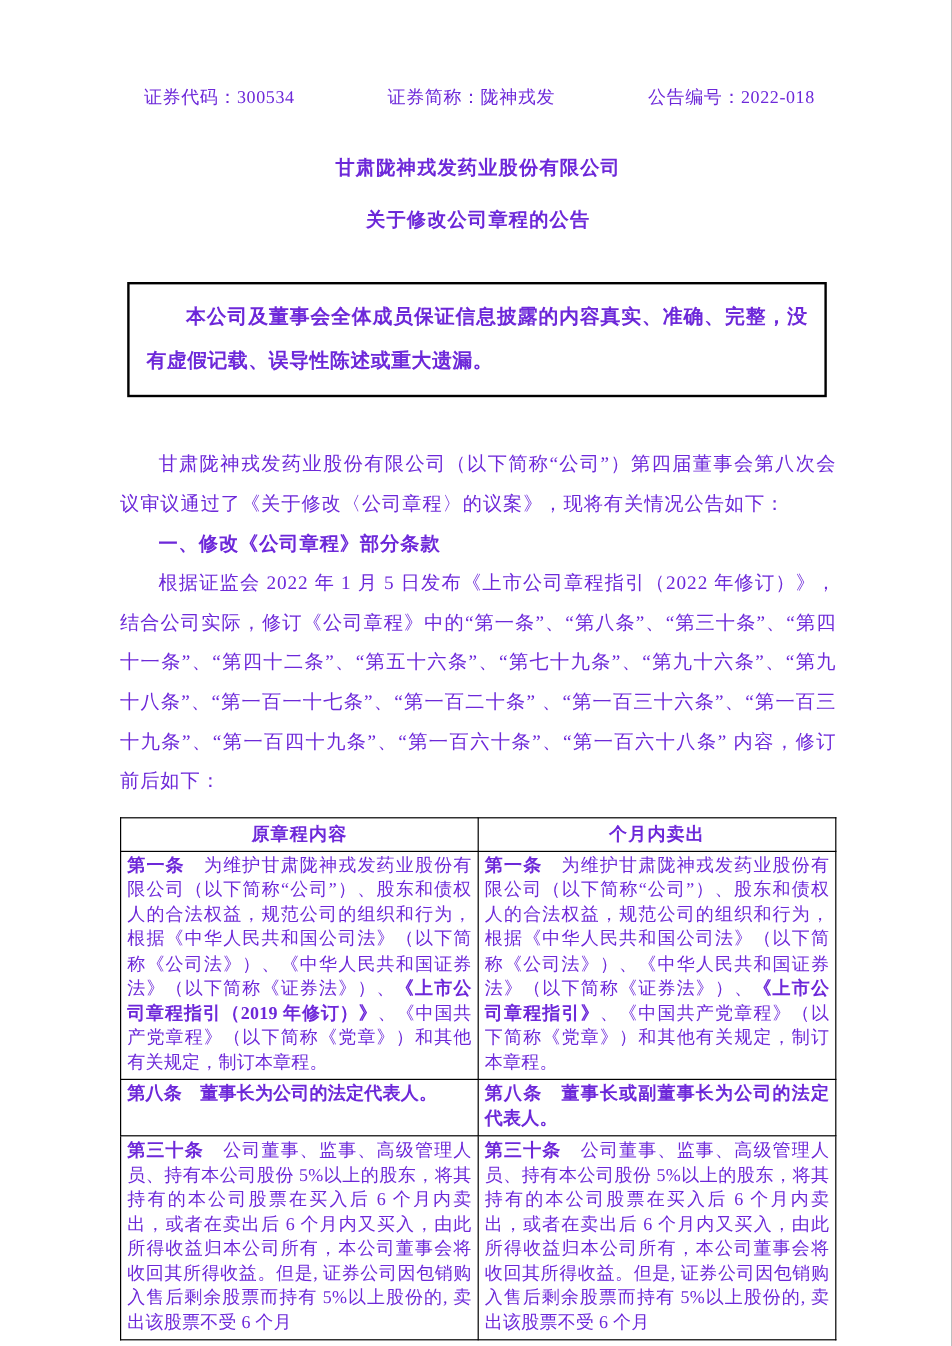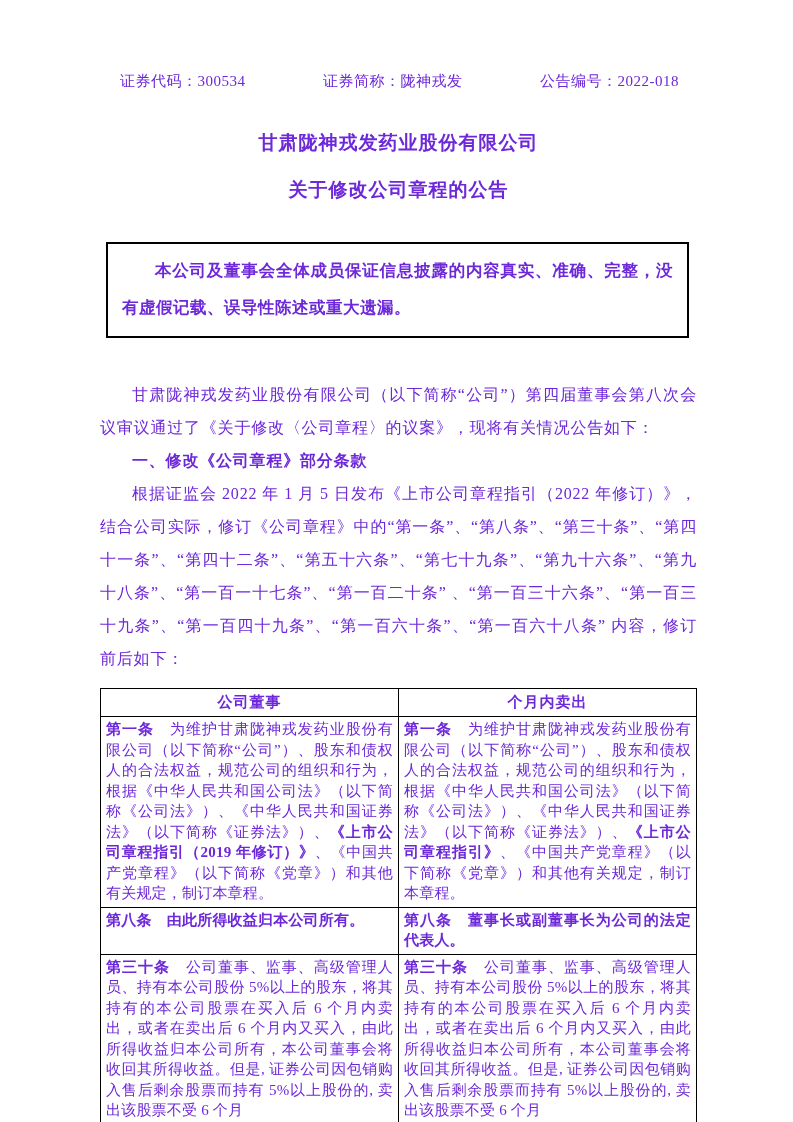--- a/index.html
+++ b/index.html
@@ -18,21 +18,21 @@
   .codes-row {
     display: flex;
     justify-content: space-between;
     font-size: 15px;
     letter-spacing: 0.5px;
     padding: 0 18px 0 20px;
     margin-bottom: 40px;
   }
   .title {
     text-align: center;
-    font-size: 19px;
+    font-size: 16px;
     font-weight: bold;
     letter-spacing: 1px;
     margin: 0 0 24px 0;
     line-height: 1.3;
   }
   .title.first { margin-top: 6px; margin-bottom: 22px; }
   .disclaimer {
     border: 2px solid #000;
     margin: 40px 8px 0 6px;
     padding: 8px 14px 10px 14px;
@@ -113,31 +113,31 @@
 
   <p class="para intro">甘肃陇神戎发药业股份有限公司（以下简称“公司”）第四届董事会第八次会议审议通过了《关于修改〈公司章程〉的议案》，现将有关情况公告如下：</p>
 
   <p class="section-heading">一、修改《公司章程》部分条款</p>
 
   <p class="para">根据证监会 2022 年 1 月 5 日发布《上市公司章程指引（2022 年修订）》，结合公司实际，修订《公司章程》中的“第一条”、“第八条”、“第三十条”、“第四十一条”、“第四十二条”、“第五十六条”、“第七十九条”、“第九十六条”、“第九十八条”、“第一百一十七条”、“第一百二十条” 、“第一百三十六条”、“第一百三十九条”、“第一百四十九条”、“第一百六十条”、“第一百六十八条” 内容，修订前后如下：</p>
 
   <table class="amend">
     <thead>
       <tr>
-        <th>公司董事</th>
+        <th>原章程内容</th>
         <th>个月内卖出</th>
       </tr>
     </thead>
     <tbody>
         <tr class="row-article1">
           <td><b>第一条</b><span>　为维护甘肃陇神戎发药业股份有限公司（以下简称“公司”）、股东和债权人的合法权益，规范公司的组织和行为，根据《中华人民共和国公司法》（以下简称《公司法》）、《中华人民共和国证券法》（以下简称《证券法》）、</span><b>《上市公司章程指引（2019 年修订）》</b><span>、《中国共产党章程》（以下简称《党章》）和其他有关规定，制订本章程。</span></td>
           <td><b>第一条</b><span>　为维护甘肃陇神戎发药业股份有限公司（以下简称“公司”）、股东和债权人的合法权益，规范公司的组织和行为，根据《中华人民共和国公司法》（以下简称《公司法》）、《中华人民共和国证券法》（以下简称《证券法》）、</span><b>《上市公司章程指引》</b><span>、《中国共产党章程》（以下简称《党章》）和其他有关规定，制订本章程。</span></td>
         </tr>
         <tr class="row-article8">
-          <td><b>第八条　由此所得收益归本公司所有。</b></td>
+          <td><b>第八条　董事长为公司的法定代表人。</b></td>
           <td><b>第八条　董事长或副董事长为公司的法定代表人。</b></td>
         </tr>
         <tr class="row-article30">
           <td><b>第三十条</b><span>　公司董事、监事、高级管理人员、持有本公司股份 5%以上的股东，将其持有的本公司股票在买入后 6 个月内卖出，或者在卖出后 6 个月内又买入，由此所得收益归本公司所有，本公司董事会将收回其所得收益。但是, 证券公司因包销购入售后剩余股票而持有 5%以上股份的, 卖出该股票不受 6 个月</span></td>
           <td><b>第三十条</b><span>　公司董事、监事、高级管理人员、持有本公司股份 5%以上的股东，将其持有的本公司股票在买入后 6 个月内卖出，或者在卖出后 6 个月内又买入，由此所得收益归本公司所有，本公司董事会将收回其所得收益。但是, 证券公司因包销购入售后剩余股票而持有 5%以上股份的, 卖出该股票不受 6 个月</span></td>
         </tr>
       </tbody>
   </table>
 
 </div>

